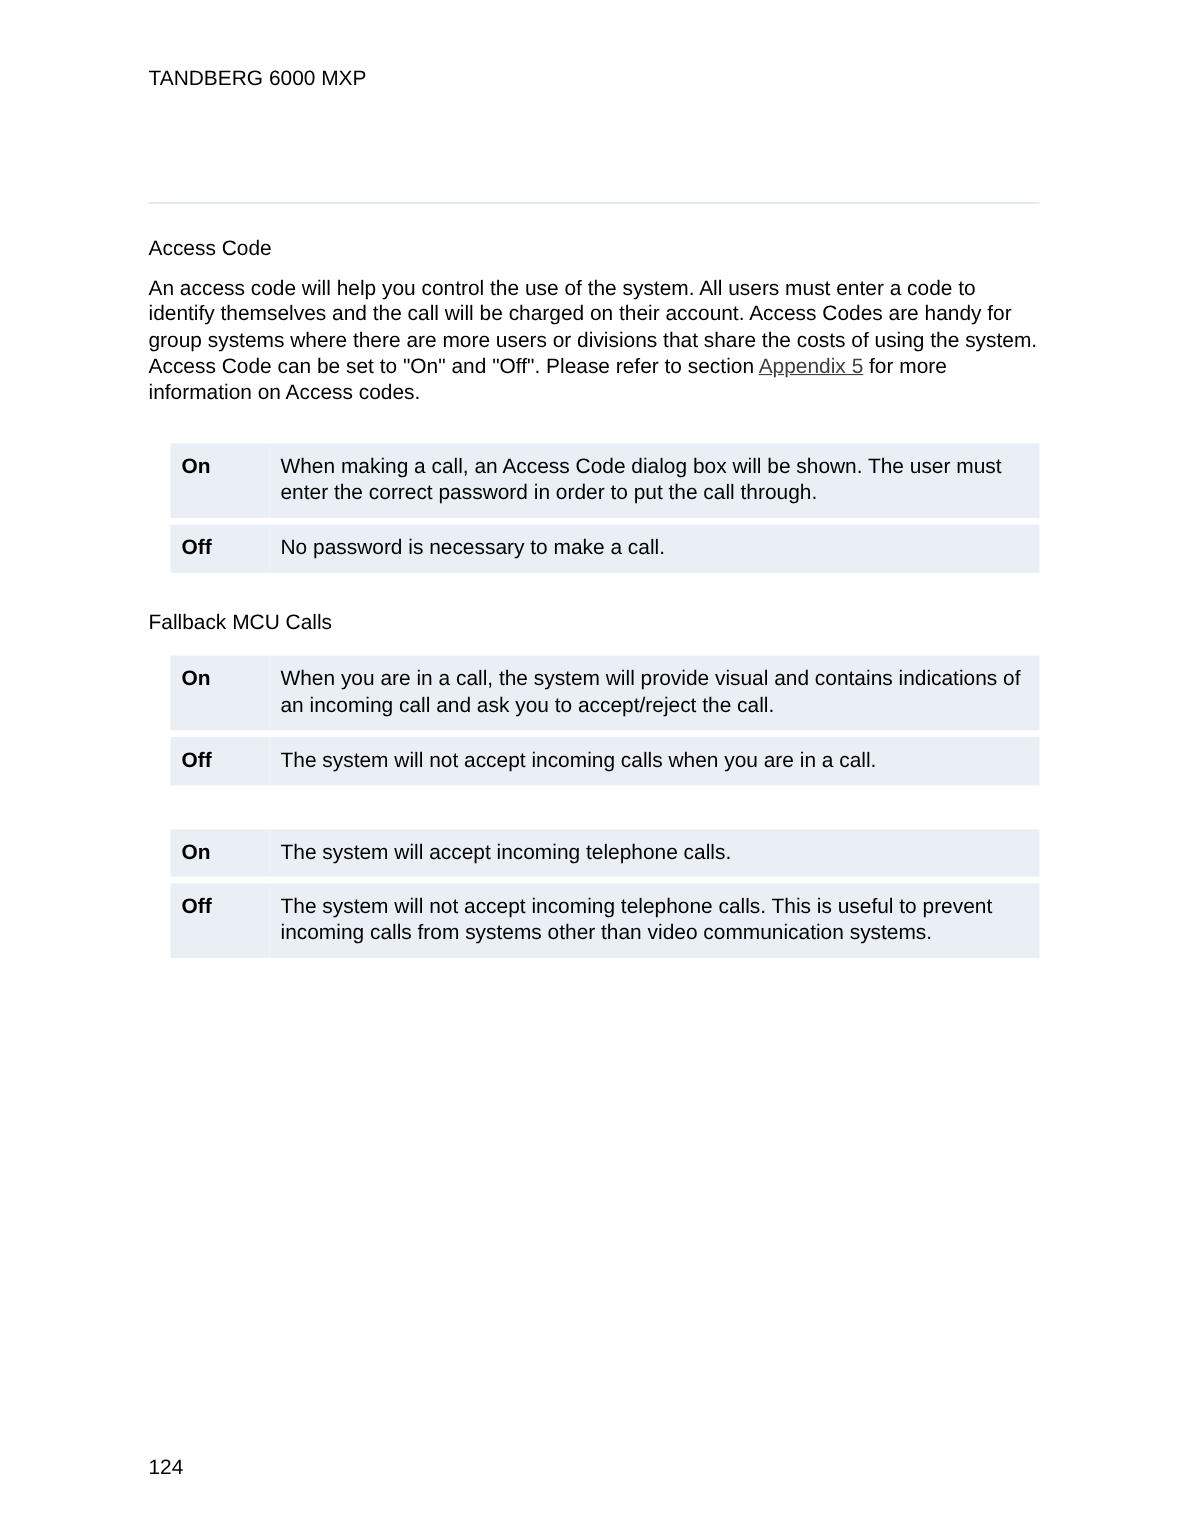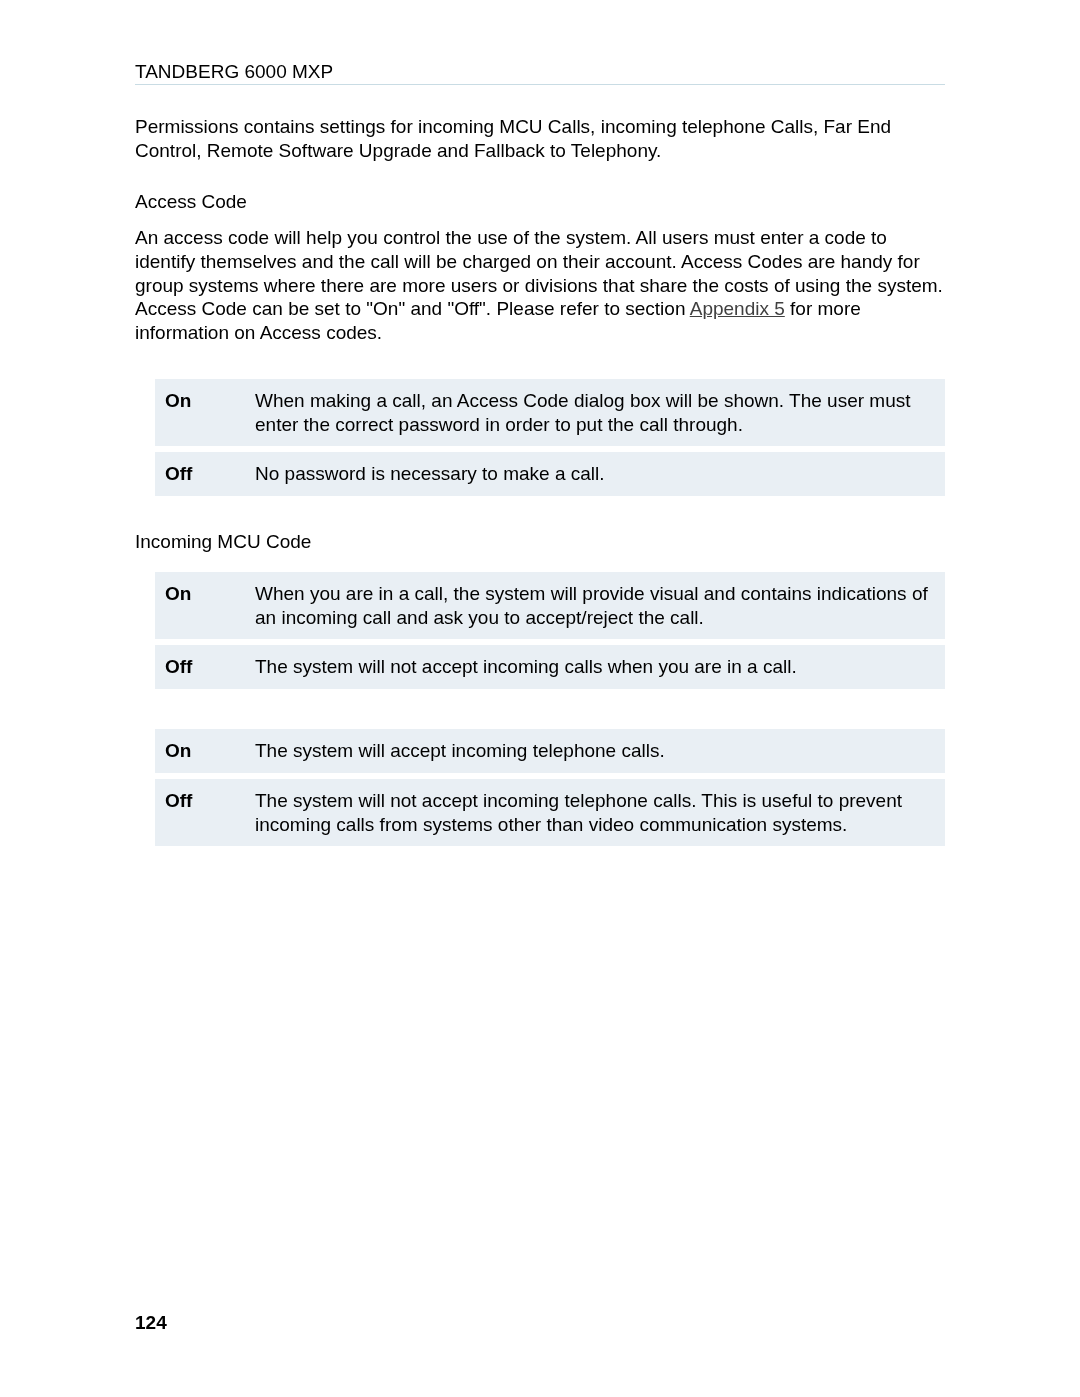--- a/index.html
+++ b/index.html
@@ -13,20 +13,21 @@
     width: 1080px;
     height: 1397px;
     box-sizing: border-box;
     padding: 60px 135px 0 135px;
     position: relative;
     font-size: 19px;
     line-height: 1.25;
   }
   .doc-header {
     font-size: 19px;
+    margin-bottom: 100px;
   }
   h1.section-title {
     color: #1a7ea6;
     font-size: 38px;
     font-weight: bold;
     margin: 0 0 30px 0;
   }
   .section-number {
     display: inline-block;
     width: 140px;
@@ -62,56 +63,54 @@
     padding: 10px 10px;
     vertical-align: top;
   }
   table.option-table td.opt {
     font-weight: bold;
     width: 70px;
   }
   .pagenum {
     position: absolute;
     left: 135px;
-    bottom: 62px;
+    bottom: 50px;
     font-size: 19px;
-    font-weight: bold;
   }
 </style>
 </head>
 <body>
 
 <div class="page">
 
   <div class="doc-header">TANDBERG 6000 MXP</div>
 
 
   <hr class="rule">
 
-  <p class="intro">Permissions contains settings for incoming MCU Calls, incoming telephone Calls, Far End Control, Remote Software Upgrade and Fallback to Telephony.</p>
 
   <p class="sub-heading">Access Code</p>
   <p class="body-block">
     <span>An access code will help you control the use of the system. All users must enter a code to identify themselves and the call will be charged on their account. Access Codes are handy for group systems where there are more users or divisions that share the costs of using the system. Access Code can be set to "On" and "Off". Please refer to section </span><a href="#" class="appendix-link">Appendix 5</a><span> for more information on Access codes.</span>
   </p>
 
   <table class="option-table">
     <tbody>
         <tr>
       <td class="opt">On</td>
       <td>When making a call, an Access Code dialog box will be shown. The user must enter the correct password in order to put the call through.</td>
     </tr>
     <tr>
       <td class="opt">Off</td>
       <td>No password is necessary to make a call.</td>
     </tr>
   </tbody>
     </table>
 
-  <p class="sub-heading">Incoming MCU Code</p>
+  <p class="sub-heading">Fallback MCU Calls</p>
   <table class="option-table">
     <tbody>
         <tr>
       <td class="opt">On</td>
       <td>When you are in a call, the system will provide visual and contains indications of an incoming call and ask you to accept/reject the call.</td>
     </tr>
     <tr>
       <td class="opt">Off</td>
       <td>The system will not accept incoming calls when you are in a call.</td>
     </tr>

